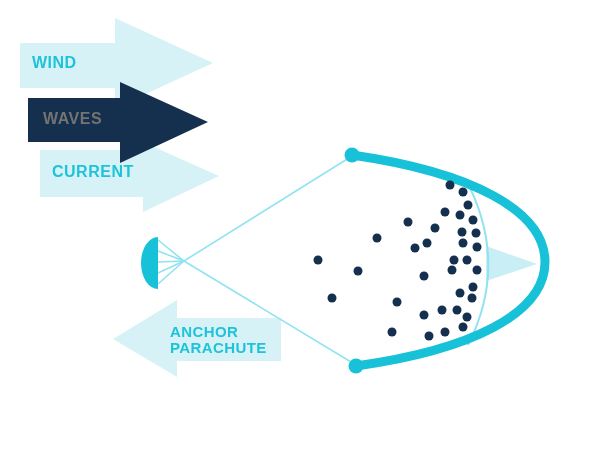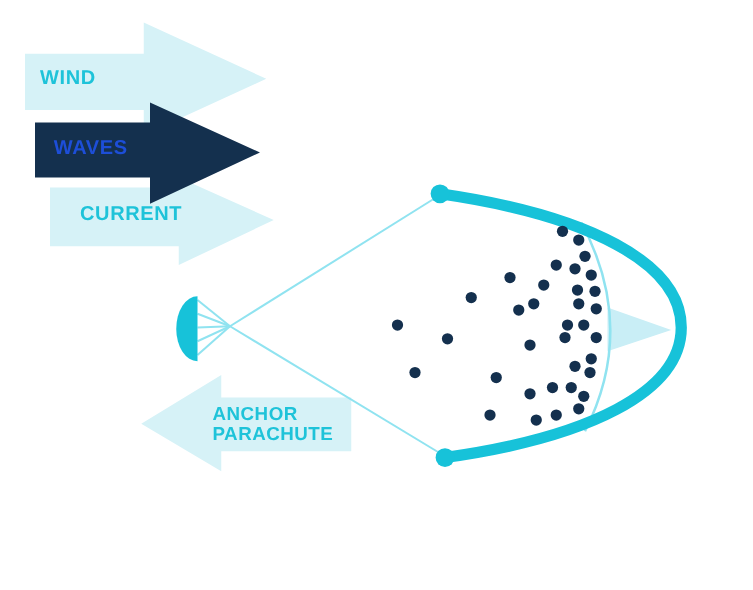--- a/index.html
+++ b/index.html
@@ -24,25 +24,25 @@
   .dot{fill:var(--navy);}
 
   .lbl{
     position:absolute;
     font-weight:bold;
     font-size:16px;
     letter-spacing:0.5px;
     color:var(--label-cyan);
     white-space:nowrap;
   }
-  .lbl.on-navy{color:#1d4ed8;}
+  .lbl.on-navy{color:#737373;}
   .lbl.two-line{font-size:15px;line-height:16px;letter-spacing:0.4px;}
   #wind-label{left:32px;top:54px;}
   #waves-label{left:43px;top:110px;}
-  #current-label{left:64px;top:163px;}
+  #current-label{left:52px;top:163px;}
   #pa-label{left:170px;top:324px;}
 </style>
 </head>
 <body>
 
 <div class="stage">
 
   <svg width="602" height="472" viewBox="0 0 602 472">
 
     <polygon class="flow-arrow" points="20,43 115,43 115,18 213,63 115,108 115,88 20,88"></polygon>

